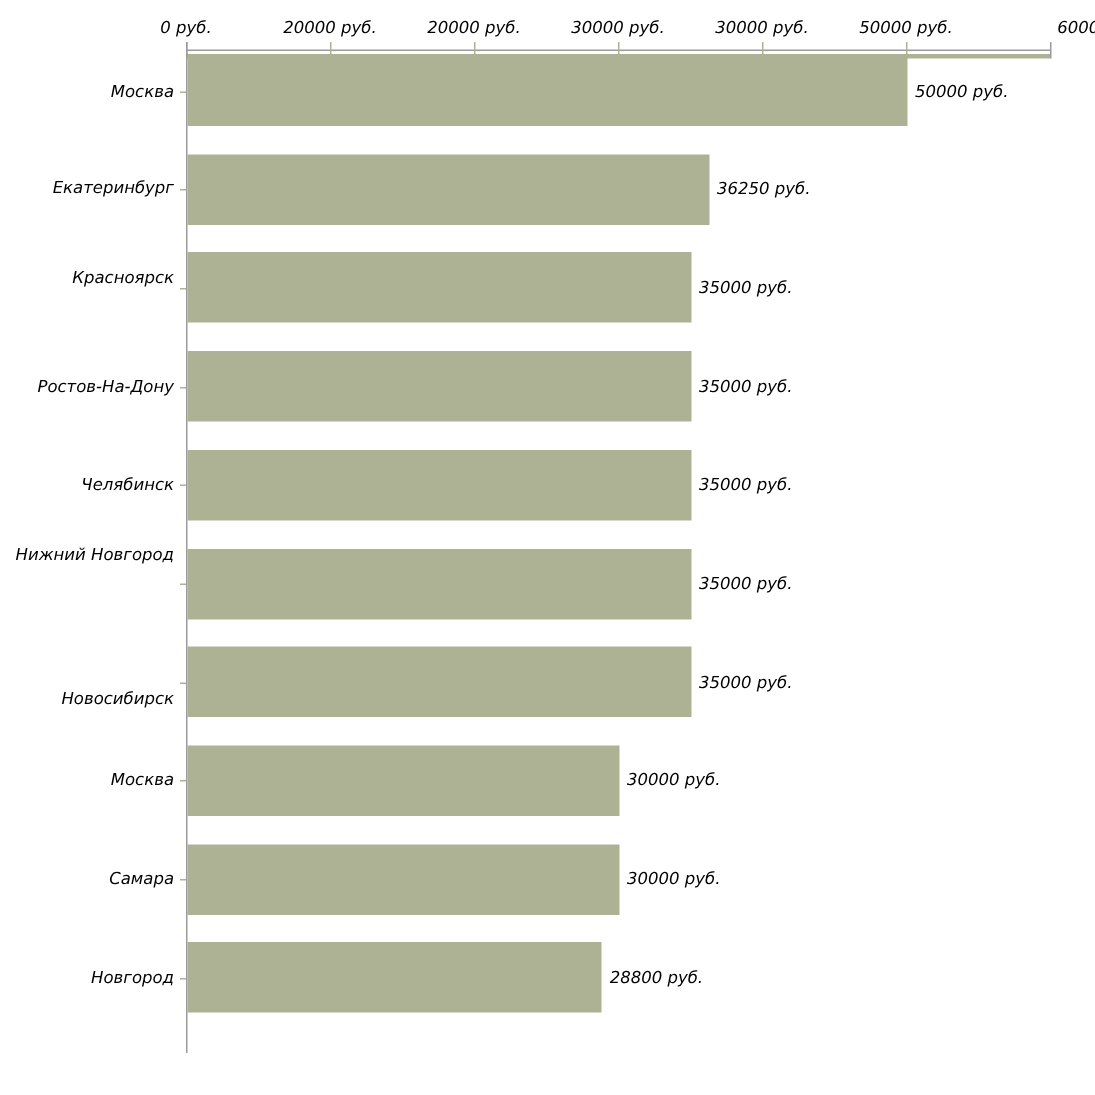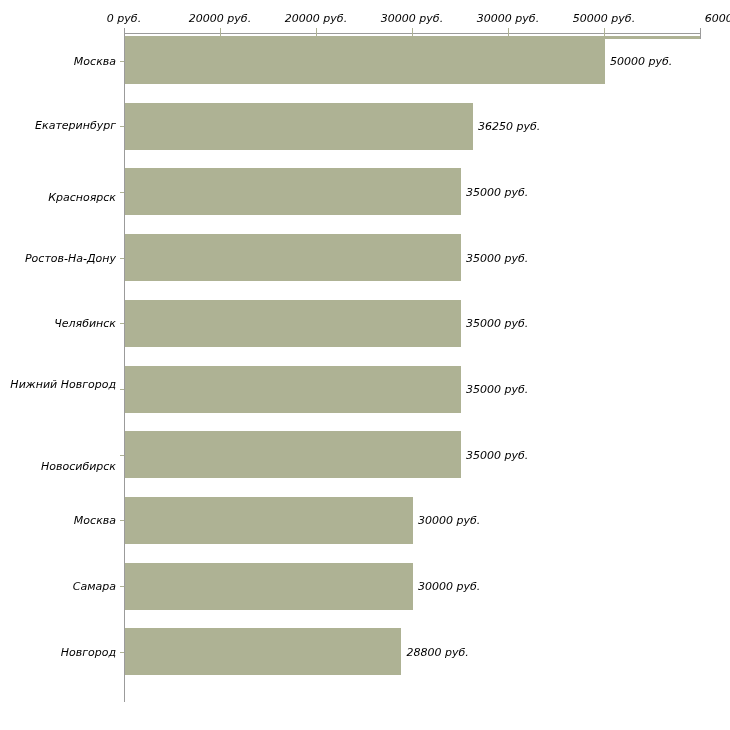--- a/index.html
+++ b/index.html
@@ -125,27 +125,27 @@
       <div class="tick-label" style="left: 508px;">30000 руб.</div>
       <div class="tick-label" style="left: 604px;">50000 руб.</div>
       <div class="tick-label" style="left: 736px;">60000 руб.</div>
     </div>
   <div id="catlabels-layer">
       <div class="cat-tick" style="top: 60.5px;"></div>
       <div class="cat-label" style="top: 60.5px;">Москва</div>
       <div class="cat-tick" style="top: 126.2px;"></div>
       <div class="cat-label" style="top: 125px;">Екатеринбург</div>
       <div class="cat-tick" style="top: 191.9px;"></div>
-      <div class="cat-label" style="top: 197px;">Красноярск</div>
+      <div class="cat-label" style="top: 185px;">Красноярск</div>
       <div class="cat-tick" style="top: 257.6px;"></div>
       <div class="cat-label" style="top: 257.6px;">Ростов-На-Дону</div>
       <div class="cat-tick" style="top: 323.3px;"></div>
       <div class="cat-label" style="top: 323.3px;">Челябинск</div>
       <div class="cat-tick" style="top: 389px;"></div>
-      <div class="cat-label" style="top: 384px;">Нижний Новгород</div>
+      <div class="cat-label" style="top: 370px;">Нижний Новгород</div>
       <div class="cat-tick" style="top: 454.7px;"></div>
       <div class="cat-label" style="top: 466px;">Новосибирск</div>
       <div class="cat-tick" style="top: 520.4px;"></div>
       <div class="cat-label" style="top: 520.4px;">Москва</div>
       <div class="cat-tick" style="top: 586.1px;"></div>
       <div class="cat-label" style="top: 586.1px;">Самара</div>
       <div class="cat-tick" style="top: 651.8px;"></div>
       <div class="cat-label" style="top: 651.8px;">Новгород</div>
     </div>
   <div id="bars-layer">

